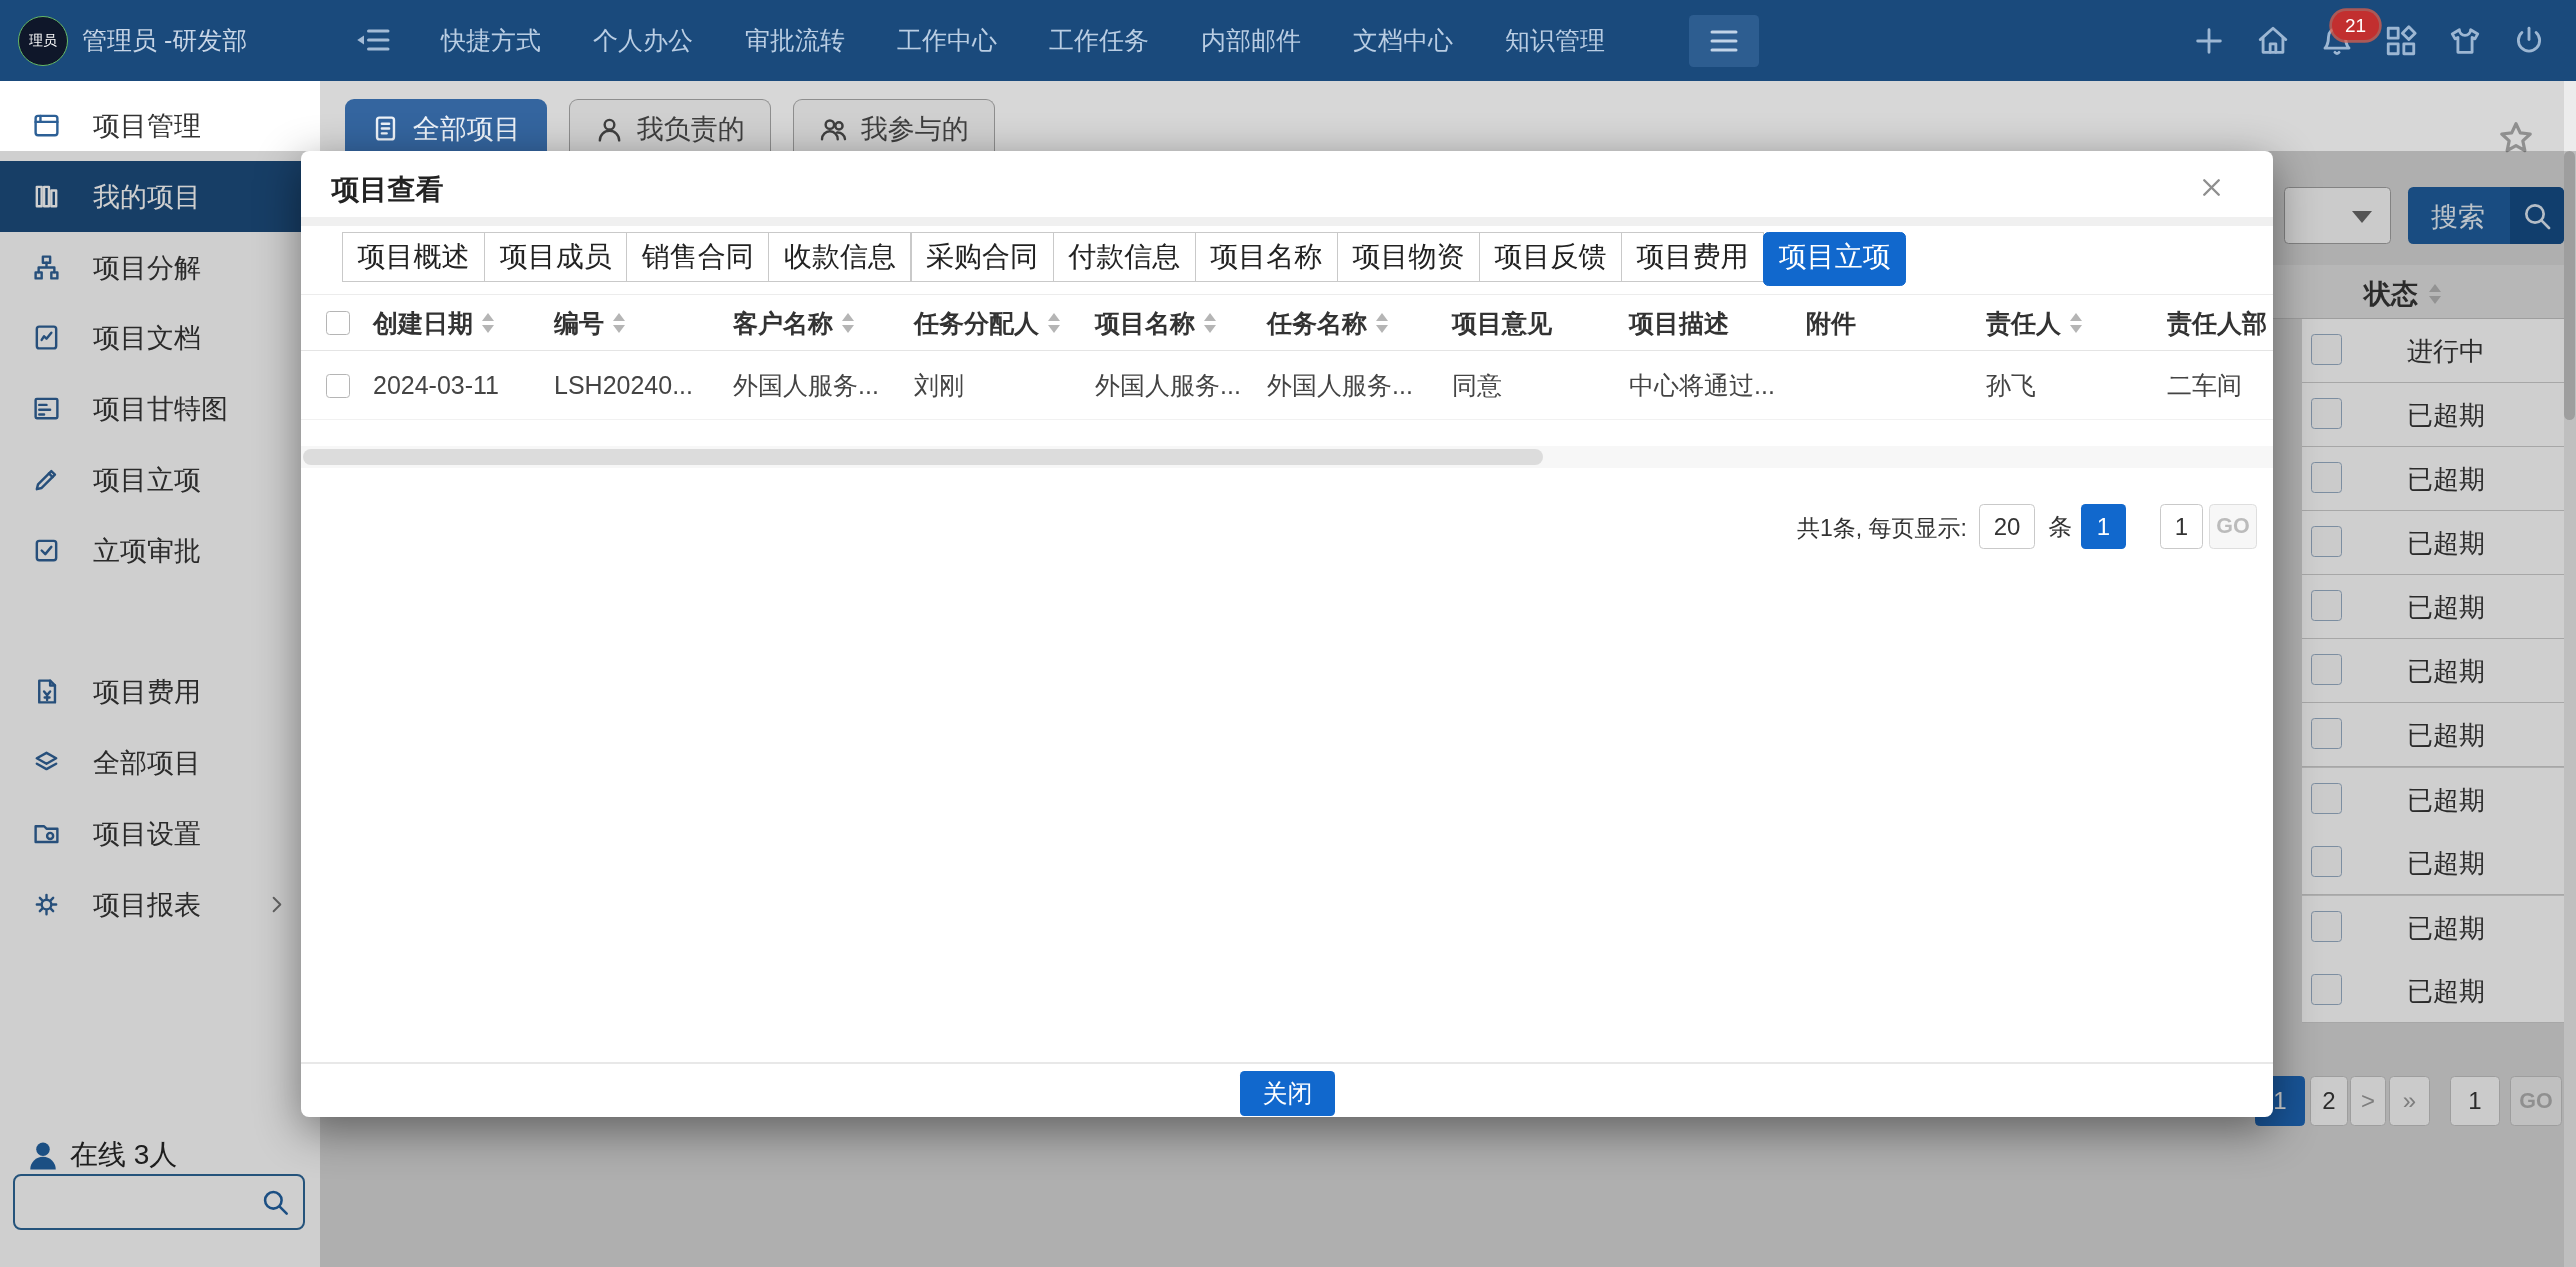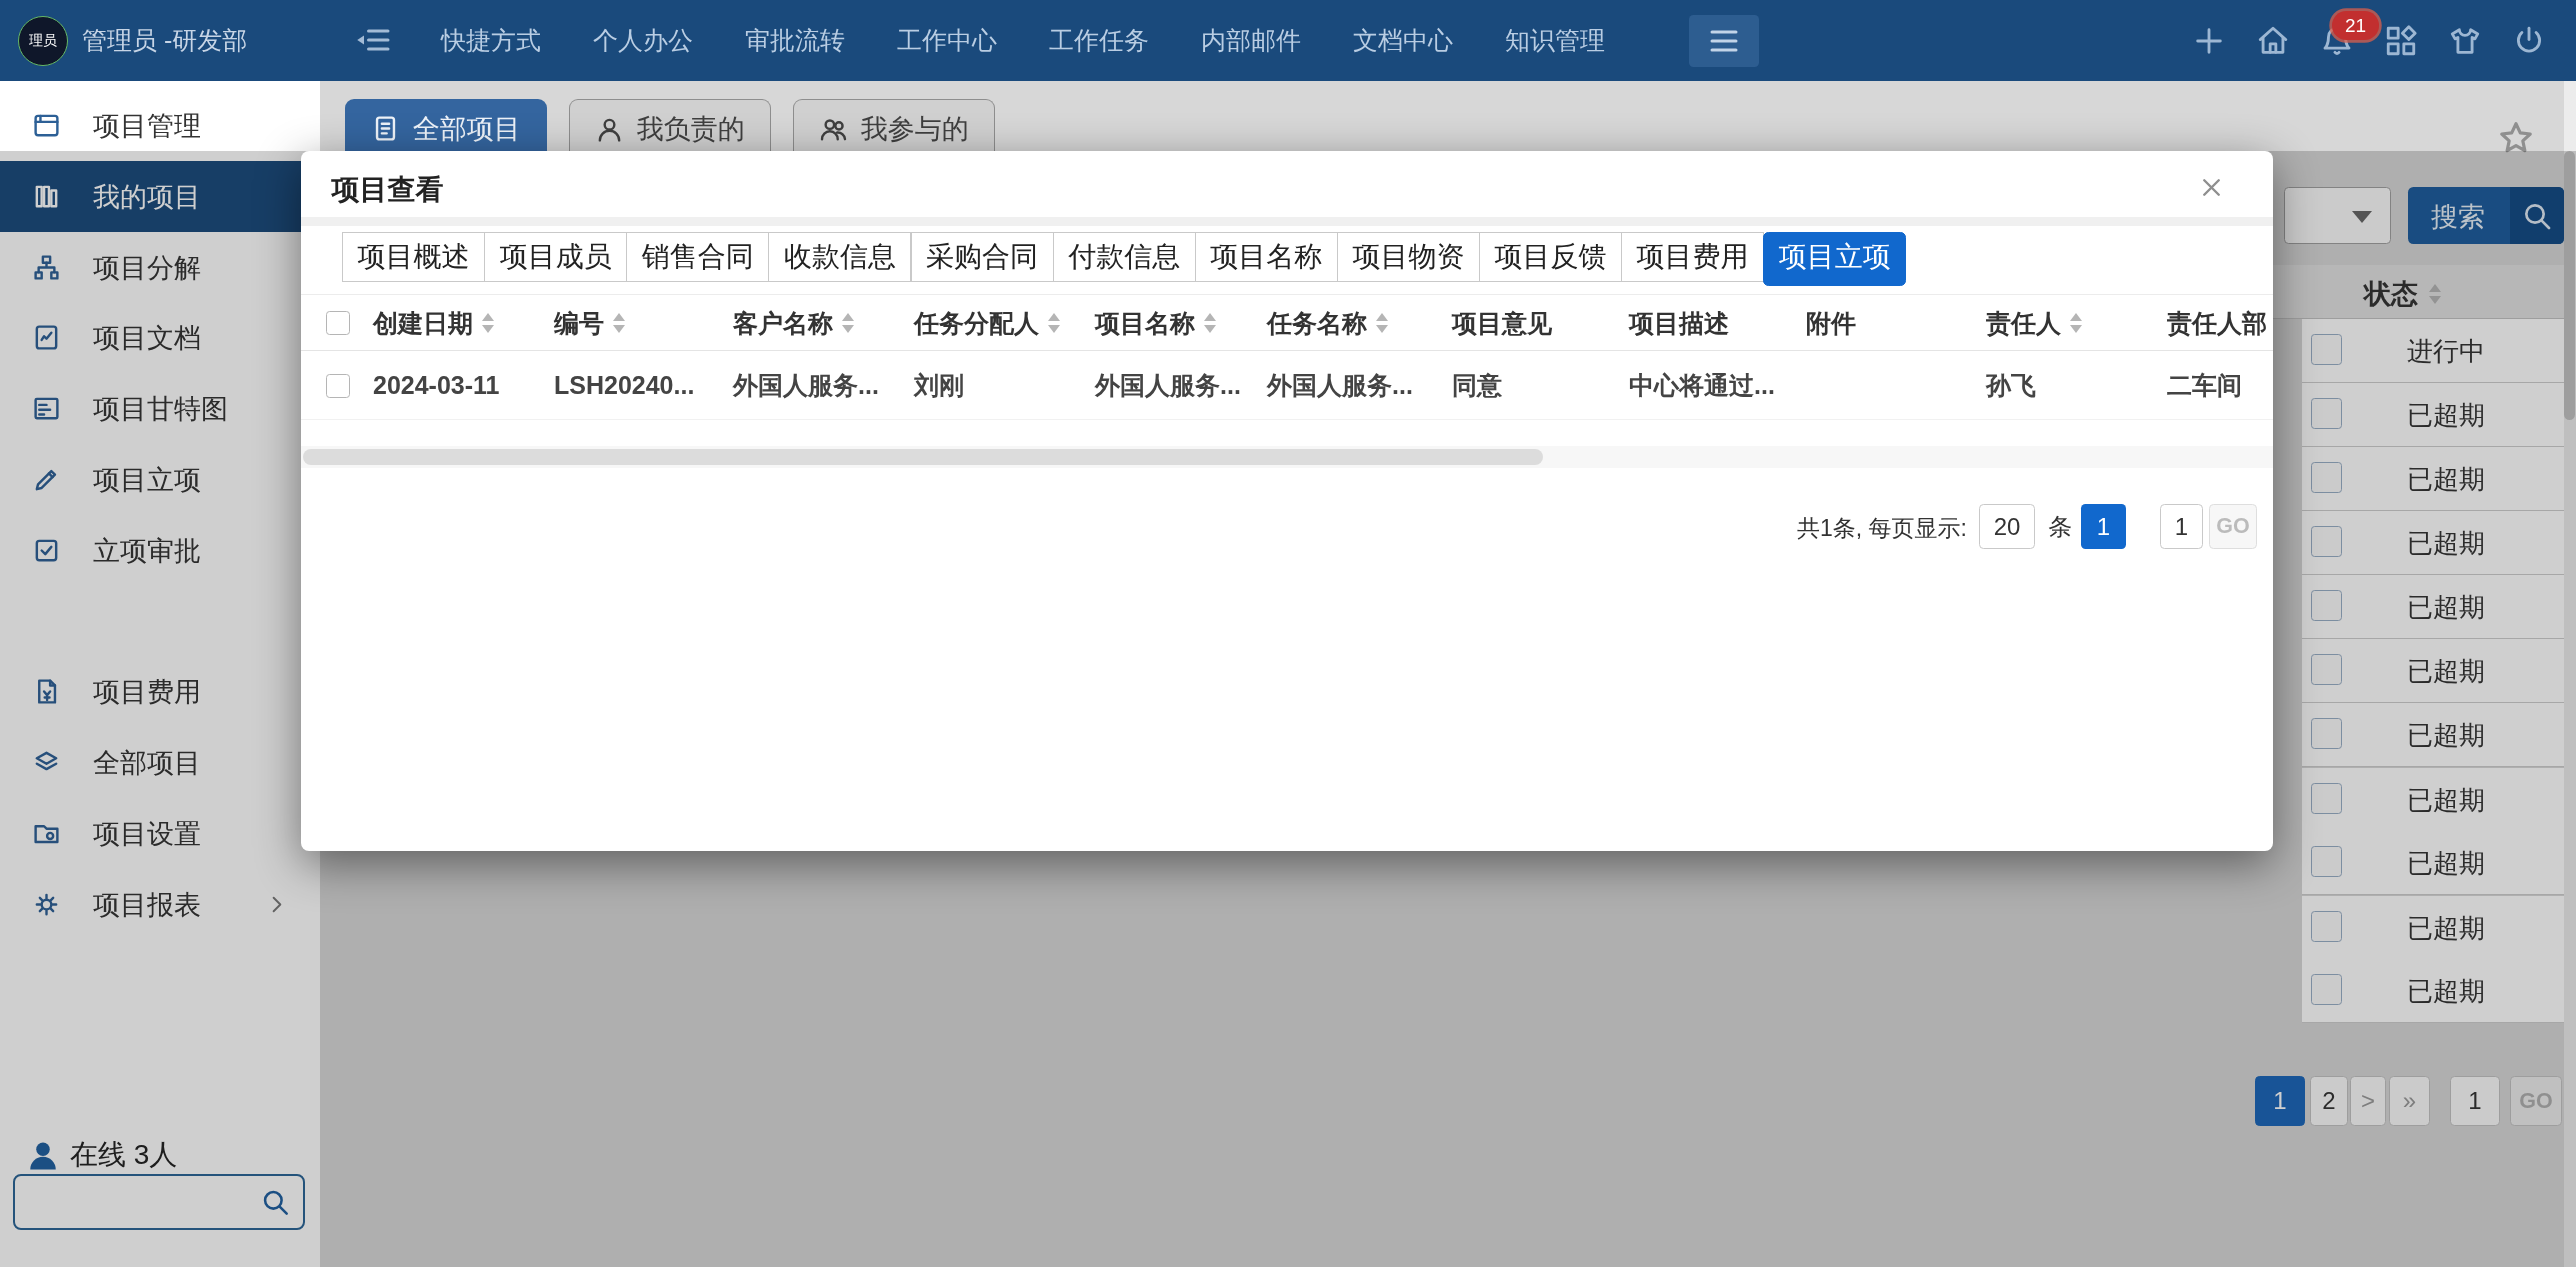--- a/index.html
+++ b/index.html
@@ -64,36 +64,36 @@
          background:#fbfbfb;color:#333;font-size:24px;display:flex;align-items:center;justify-content:center;}
   .bpage.cur{background:#1b66ba;border-color:#1b66ba;color:#fff;}
   .bpage.dis{color:#9a9a9a;}
   .bpage.go{background:#ededed;color:#b0b0b0;font-weight:bold;font-size:21.5px;}
   
   .vtrack{position:absolute;right:0;top:81px;width:12.5px;bottom:0;background:#ececec;z-index:2;}
   .vthumb{position:absolute;left:0.9px;top:70px;width:10.8px;height:269px;background:#c2c2c2;border-radius:6.3px;}
   
   .overlay{position:absolute;left:0;top:151px;width:2576px;bottom:0;background:rgba(15,15,15,.20);z-index:50;}
   
-  .modal{position:absolute;left:301px;top:151px;width:1972px;height:700px;background:#fff;border-radius:8px;
+  .modal{position:absolute;left:301px;top:151px;width:1972px;height:966px;background:#fff;border-radius:8px;
          box-shadow:0 12.5px 45px rgba(0,0,0,.45);z-index:100;overflow:hidden;}
   .mtitle{position:absolute;left:30.5px;top:20px;font-size:28px;font-weight:bold;color:#222;}
   .mclose{position:absolute;right:47px;top:21.5px;color:#8f8f8f;cursor:pointer;}
   .mdiv1{position:absolute;left:0;top:66px;width:1972px;height:9px;background:#f0f0f0;}
   .mtabs{position:absolute;left:42px;top:81px;display:flex;}
   .mtab{width:143px;height:50px;line-height:48px;text-align:center;font-size:28px;font-weight:normal;color:#222;
         border:0.9px solid #c9c9c9;margin-left:-0.9px;background:#fff;box-sizing:border-box;cursor:pointer;}
   .mtab.act{background:#1168cd;border-color:#1168cd;color:#fff;border-radius:5.4px;z-index:1;position:relative;height:54px;}
   .mthead{position:absolute;left:0;top:143px;width:1972px;height:57px;border-top:1.8px solid #ececec;border-bottom:1.8px solid #e4e4e4;box-sizing:border-box;}
   .mtrow{position:absolute;left:0;top:201px;width:1972px;height:68px;border-bottom:1.8px solid #f1f1f1;box-sizing:border-box;}
   .cb{position:absolute;width:24px;height:24px;border:1.8px solid #b5b5b5;border-radius:3.6px;background:#fff;box-sizing:border-box;}
   .hcell{position:absolute;top:0;height:56px;display:flex;align-items:center;gap:9px;
          font-size:25px;font-weight:bold;color:#333;white-space:nowrap;}
   .rcell{position:absolute;top:0;height:66px;display:flex;align-items:center;
-         font-size:25px;color:#444;white-space:nowrap;font-weight:bold;}
+         font-size:25px;color:#444;white-space:nowrap;}
   .sort{display:inline-flex;flex-direction:column;gap:3.6px;}
   .sort .up{width:0;height:0;border:6.3px solid transparent;border-bottom:8px solid #b5b5b5;border-top:none;}
   .sort .down{width:0;height:0;border:6.3px solid transparent;border-top:8px solid #b5b5b5;border-bottom:none;}
   .hscroll{position:absolute;left:0;top:295px;width:1972px;height:21.5px;background:#f7f7f7;}
   .hthumb{position:absolute;left:1.8px;top:2.7px;width:1240px;height:16px;background:#dcdcdc;border-radius:8px;}
   .mpage{position:absolute;top:353px;height:45px;box-sizing:border-box;font-size:24px;color:#333;
          display:flex;align-items:center;justify-content:center;}
   .mpsummary{position:absolute;right:306px;top:362px;font-size:23px;color:#333;white-space:nowrap;}
   .box{border:1.8px solid #c9c9c9;border-radius:4.5px;background:#fff;}
   .mcur{background:#1168cd;color:#fff;border-radius:4.5px;}

